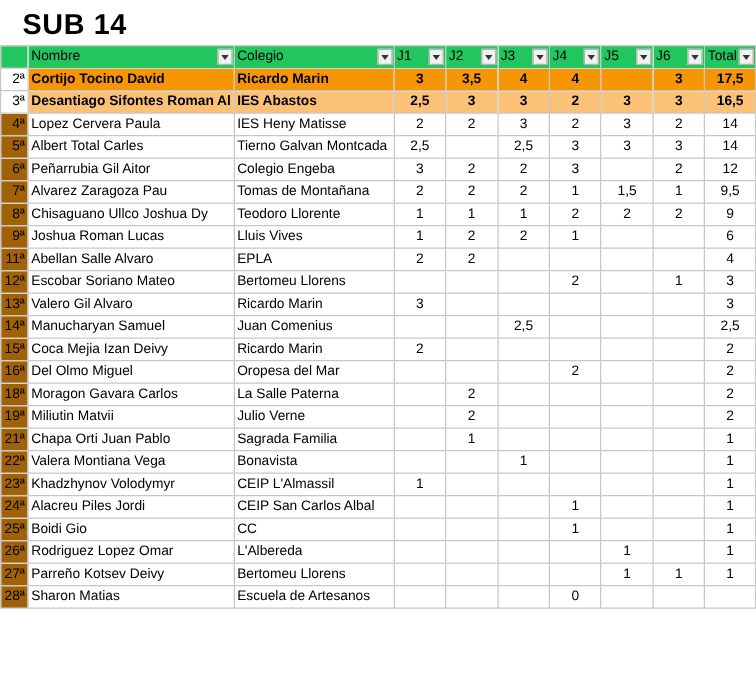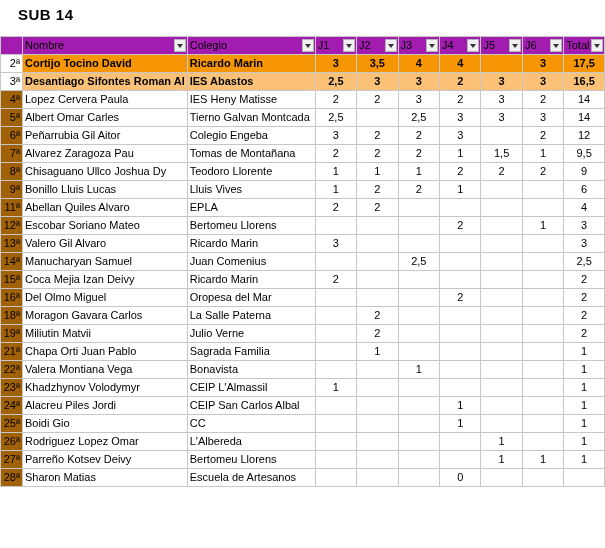--- a/index.html
+++ b/index.html
@@ -15,21 +15,21 @@
   }
   #sheet {
     position: relative;
     width: 605px;
     height: 548px;
   }
   .title {
     position: absolute;
     left: 18px;
     top: 6px;
-    font-size: 15px;
+    font-size: 23px;
     font-weight: bold;
     color: #000000;
     letter-spacing: 0.5px;
   }
   table.grid {
     position: absolute;
     left: 0px;
     top: 36px;
     border-collapse: collapse;
     table-layout: fixed;
@@ -82,21 +82,21 @@
   .hdr-center { text-align: left; }
   .num { text-align: center; }
   .tot { text-align: center; }
 
   tr.gold td { background: #f79605; font-weight: bold; color: #000; }
   tr.peach td { background: #fbc277; font-weight: bold; color: #000; }
   tr.plain td { background: #ffffff; }
   tr.plain td.rownum { background: #a16207; }
   tr.gold td.rownum, tr.peach td.rownum { background: #ffffff; font-weight: normal; }
 
-  .hdr-row td { background: #a21caf; }
+  .hdr-row td { background: #22c55e; }
 </style>
 </head>
 <body>
 
 <div id="sheet">
 
   <div class="title">SUB 14</div>
 
   <table class="grid">
     <colgroup>
@@ -220,21 +220,21 @@
           <td class="num">2</td>
           <td class="num">2</td>
           <td class="num">3</td>
           <td class="num">2</td>
           <td class="num">3</td>
           <td class="num">2</td>
           <td class="tot">14</td>
         </tr>
         <tr class="plain">
           <td class="rownum">5ª</td>
-          <td>Albert Omar Carles</td>
+          <td>Albert Total Carles</td>
           <td>Tierno Galvan Montcada</td>
           <td class="num">2,5</td>
           <td class="num"></td>
           <td class="num">2,5</td>
           <td class="num">3</td>
           <td class="num">3</td>
           <td class="num">3</td>
           <td class="tot">14</td>
         </tr>
         <tr class="plain">
@@ -268,33 +268,33 @@
           <td class="num">1</td>
           <td class="num">1</td>
           <td class="num">1</td>
           <td class="num">2</td>
           <td class="num">2</td>
           <td class="num">2</td>
           <td class="tot">9</td>
         </tr>
         <tr class="plain">
           <td class="rownum">9ª</td>
-          <td>Bonillo Lluis Lucas</td>
+          <td>Joshua Roman Lucas</td>
           <td>Lluis Vives</td>
           <td class="num">1</td>
           <td class="num">2</td>
           <td class="num">2</td>
           <td class="num">1</td>
           <td class="num"></td>
           <td class="num"></td>
           <td class="tot">6</td>
         </tr>
         <tr class="plain">
           <td class="rownum">11ª</td>
-          <td>Abellan Quiles Alvaro</td>
+          <td>Abellan Salle Alvaro</td>
           <td>EPLA</td>
           <td class="num">2</td>
           <td class="num">2</td>
           <td class="num"></td>
           <td class="num"></td>
           <td class="num"></td>
           <td class="num"></td>
           <td class="tot">4</td>
         </tr>
         <tr class="plain">

